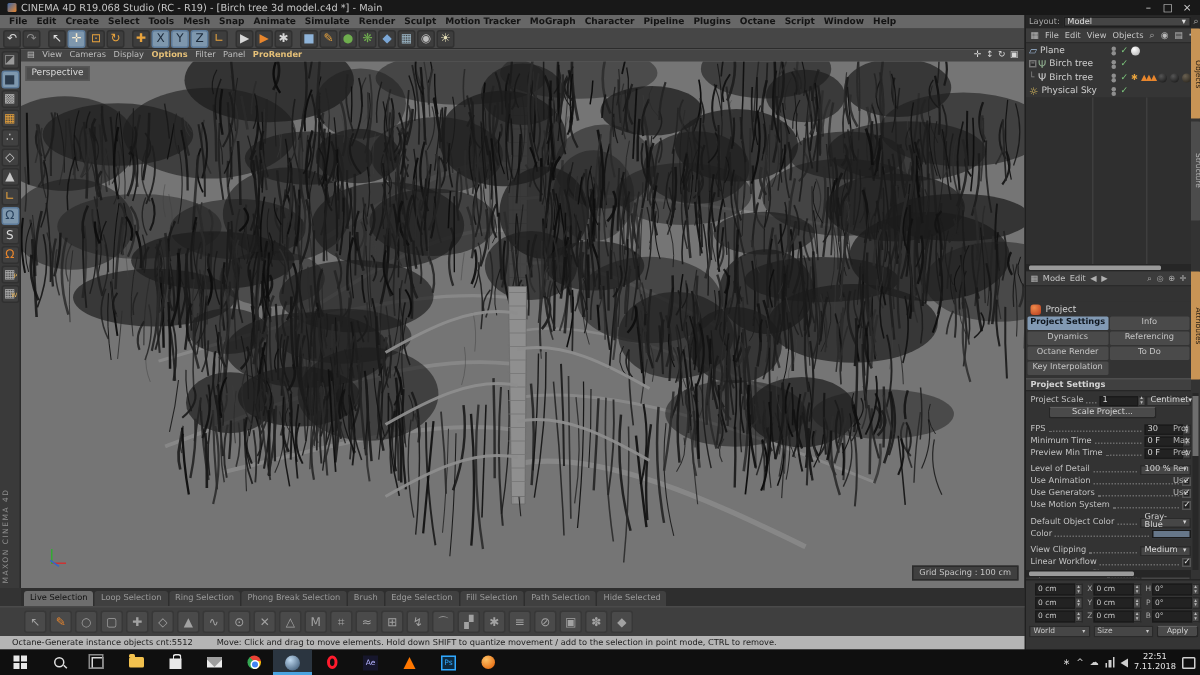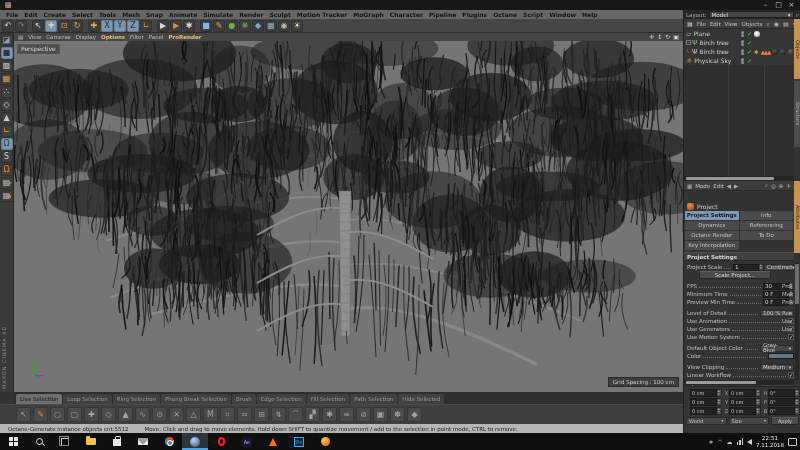--- a/index.html
+++ b/index.html
@@ -180,20 +180,21 @@
   .clock{font-size:5.5px;color:#e8e8e8;text-align:center;line-height:1.2;}
   .notif{width:9px;height:8px;border:1px solid #d0d0d0;border-radius:1px;}
 </style>
 </head>
 <body>
 
 <div id="screen">
 
   <div class="titlebar">
     <span class="appicon"></span>
+    <span class="wtitle">CINEMA 4D R19.068 Studio (RC - R19) - [Birch tree 3d model.c4d *] - Main</span>
     <span class="winbtns">
       <span>–</span>
       <span>□</span>
       <span>×</span>
     </span>
   </div>
 
   <div class="menubar" id="menubar">
       <span class="mitem">File</span>
       <span class="mitem">Edit</span>

